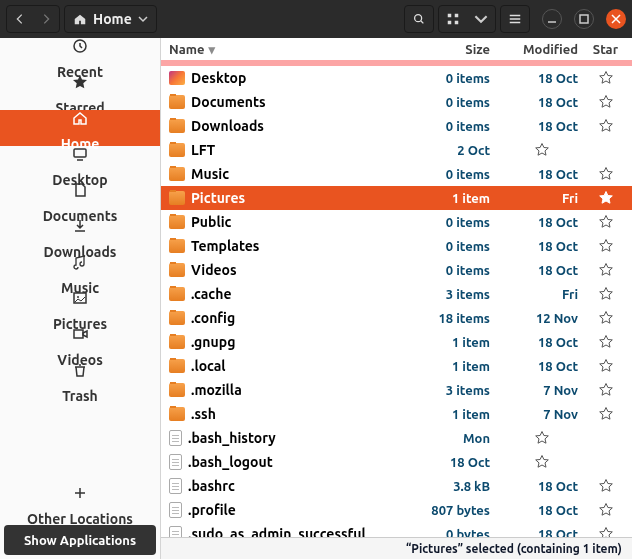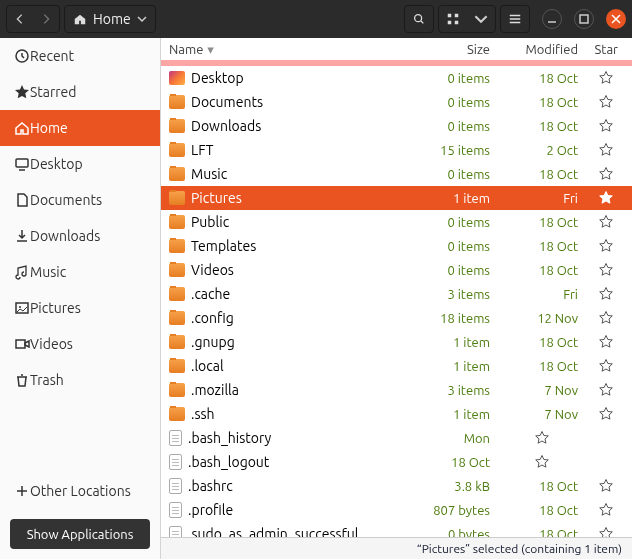--- a/index.html
+++ b/index.html
@@ -1,45 +1,45 @@
 <!DOCTYPE html>
 <html><head>
 <meta charset="utf-8">
 <style>
 * { box-sizing: border-box; margin: 0; padding: 0; font-family: Ubuntu, "Segoe UI", sans-serif; }
 html, body { width: 632px; height: 559px; overflow: hidden; }
-.window { width: 632px; height: 559px; display: flex; flex-direction: column; background: #fff; }
+.window { width: 632px; height: 559px; display: flex; flex-direction: column; background: #fff; font-weight: bold; }
 .titlebar { height: 38px; background: #2b2b2b; display: flex; align-items: center; padding: 0 6px; gap: 4px; }
 .tb-btn { width: 28px; height: 28px; border-radius: 4px; display: inline-flex; align-items: center; justify-content: center; color: #ddd; }
 .tb-btn svg { width: 14px; height: 14px; }
 .tb-nav { display: flex; gap: 0; border: 1px solid #1a1a1a; border-radius: 4px; overflow: hidden; }
 .tb-nav .tb-btn { width: 26px; height: 26px; border: none; }
 .breadcrumb { display: flex; align-items: center; height: 28px; border: 1px solid #1a1a1a; border-radius: 4px; padding: 0 8px; gap: 6px; color: #eee; font-size: 14px; }
 .spacer { flex: 1; }
 .tb-group { display: flex; border: 1px solid #1a1a1a; border-radius: 4px; overflow: hidden; height: 28px; }
 .tb-group .tb-btn { width: 28px; height: 26px; }
 .win-btn { width: 20px; height: 20px; border-radius: 50%; display: inline-flex; align-items: center; justify-content: center; margin-left: 8px; }
 .win-close { background: #e95420; }
 .win-minmax { background: transparent; border: 1px solid #555; }
 .body { flex: 1; display: flex; min-height: 0; }
 .sidebar { width: 161px; border-right: 1px solid #d4d4d4; display: flex; flex-direction: column; background: #fafafa; }
-.side-item { display: flex; align-items: center; height: 36px; padding: 0 14px; font-size: 14px; color: #333; }
+.side-item { display: flex; align-items: center; gap: 10px; height: 36px; padding: 0 14px; font-size: 14px; color: #333; flex-direction: column; }
 .side-item.active { background: #e95420; color: #fff; }
 .side-item svg { width: 16px; height: 16px; flex-shrink: 0; }
 .side-sep { flex: 1; }
-.show-apps { margin: 10px; padding: 8px 12px; background: #333; color: #fff; border-radius: 4px; font-size: 13px; text-align: center; }
+.show-apps { margin: 4px; padding: 8px 12px; background: #333; color: #fff; border-radius: 4px; font-size: 13px; text-align: center; }
 .main { flex: 1; display: flex; flex-direction: column; min-height: 0; }
 .cols { display: grid; grid-template-columns: 1fr 106px 88px 40px; height: 28px; border-bottom: 6px solid #fca5a5; align-items: center; font-size: 13px; color: #404040; padding-right: 6px; }
 .cols .c1 { padding-left: 8px; display: flex; align-items: center; gap: 4px; }
 .cols .c2, .cols .c3, .cols .c4 { text-align: right; padding-right: 8px; }
 .filelist { flex: 1; overflow-y: auto; font-size: 14px; }
 .row { display: grid; grid-template-columns: 1fr 106px 88px 40px; height: 24px; align-items: center; padding-right: 6px; }
 .row.selected { background: #e95420; color: #fff; }
 .row .c1 { padding-left: 8px; display: flex; align-items: center; gap: 6px; overflow: hidden; white-space: nowrap; }
-.row .c2, .row .c3 { text-align: right; font-size: 13px; color: #4d7c0f; padding-right: 8px; }
+.row .c2, .row .c3 { text-align: right; font-size: 13px; color: #0c4a6e; padding-right: 8px; }
 .row.selected .c2, .row.selected .c3 { color: #fff; }
 .row .c4 { display: flex; justify-content: center; }
 .folder-icon { width: 16px; height: 14px; background: linear-gradient(#f7a14b, #e67e22); border-radius: 2px; flex-shrink: 0; position: relative; }
 .folder-icon::before { content: ""; position: absolute; top: -2px; left: 1px; width: 6px; height: 3px; background: #e67e22; border-radius: 1px 1px 0 0; }
 .file-icon { width: 13px; height: 16px; background: #fff; border: 1px solid #aaa; border-radius: 2px; flex-shrink: 0; position: relative; }
 .file-icon::after { content:""; position:absolute; left:2px; right:2px; top:4px; height:1px; background:#bbb; box-shadow: 0 3px 0 #bbb, 0 6px 0 #bbb; }
 .desktop-icon { width:16px; height:14px; background: linear-gradient(135deg,#c13584,#f77737,#fcaf45); border-radius:2px; flex-shrink:0; }
 .star { width: 16px; height: 16px; }
 .statusbar { height: 22px; border-top: 1px solid #ccc; display: flex; justify-content: flex-end; align-items: center; padding: 0 10px; font-size: 12px; color: #0f172a; background: #f5f5f5; }
 .sort-ind { opacity: .6; }
@@ -240,21 +240,20 @@
               <svg class="star" viewBox="0 0 16 16">
                 <path d="M8 1.5l1.9 4 4.4.4-3.3 3 1 4.3L8 11l-4 2.2 1-4.3-3.3-3 4.4-.4z" fill="none" stroke="#555" stroke-width="1"></path>
               </svg>
             </div>
           </div>
           <div class="row">
             <div class="c1">
               <span class="folder-icon"></span>
               <span>LFT</span>
             </div>
-            <div class="c2">15 items</div>
             <div class="c3">2 Oct</div>
             <div class="c4">
               <svg class="star" viewBox="0 0 16 16">
                 <path d="M8 1.5l1.9 4 4.4.4-3.3 3 1 4.3L8 11l-4 2.2 1-4.3-3.3-3 4.4-.4z" fill="none" stroke="#555" stroke-width="1"></path>
               </svg>
             </div>
           </div>
           <div class="row">
             <div class="c1">
               <span class="folder-icon"></span>

